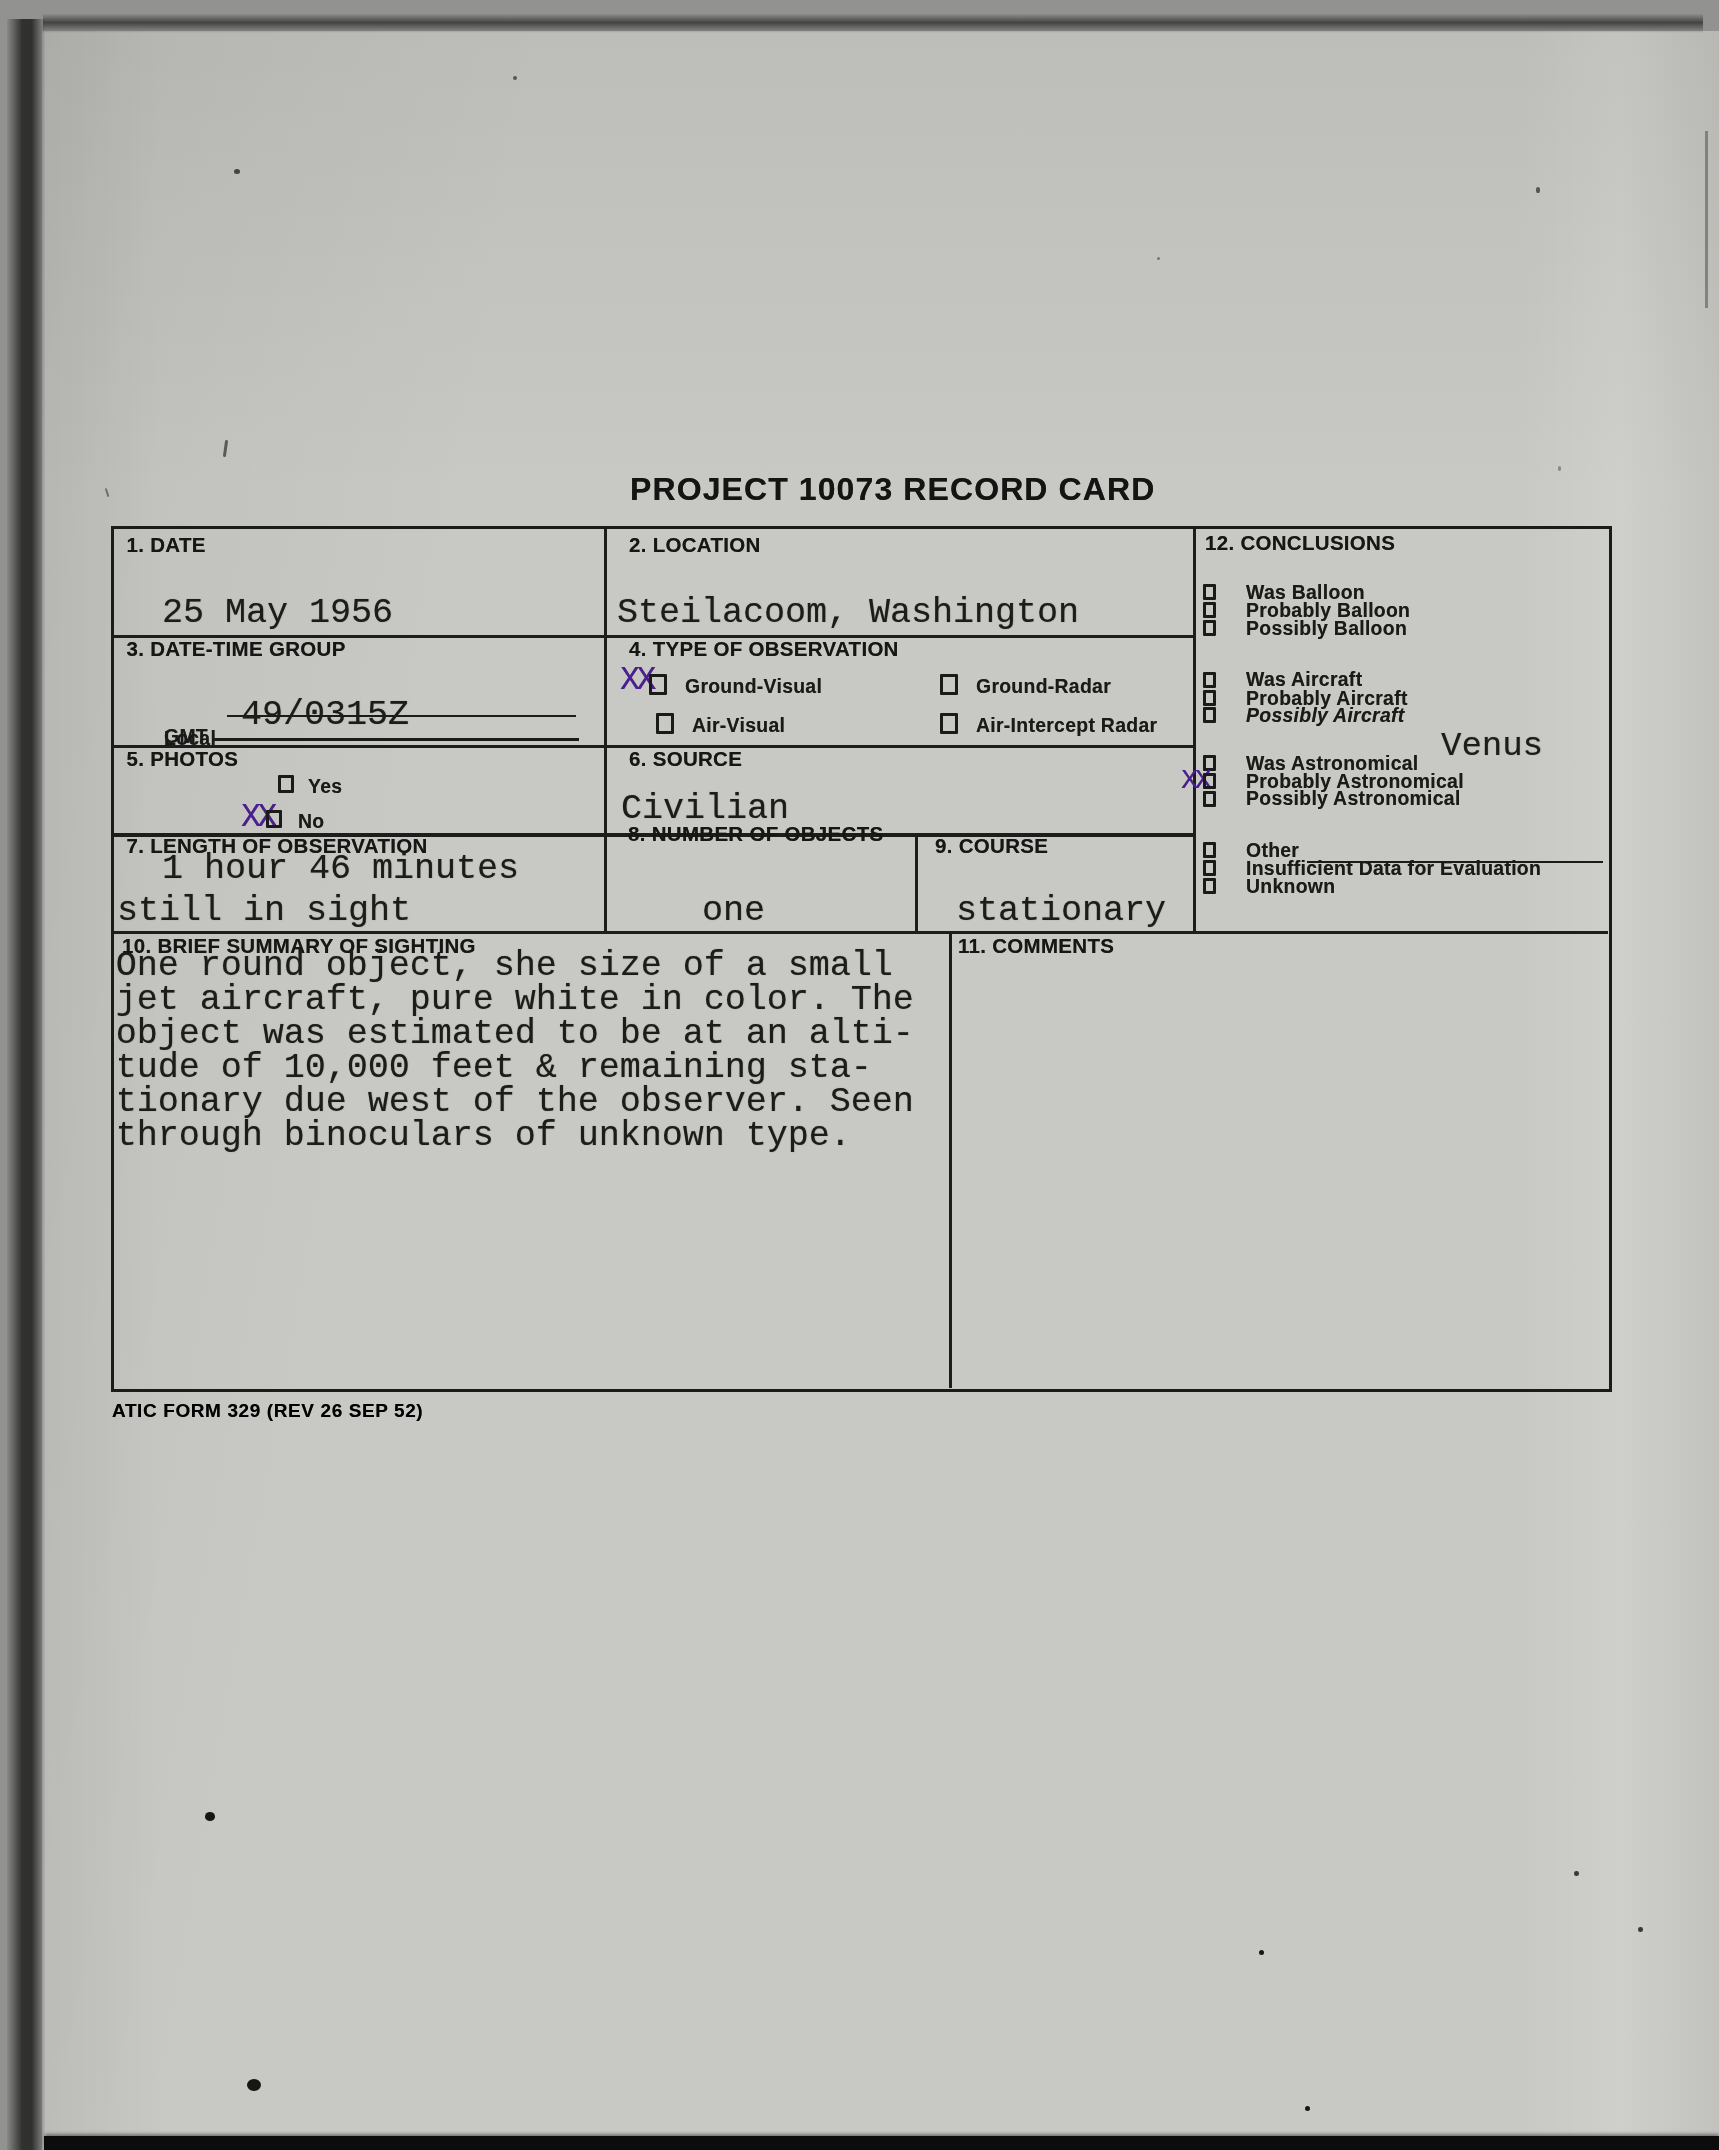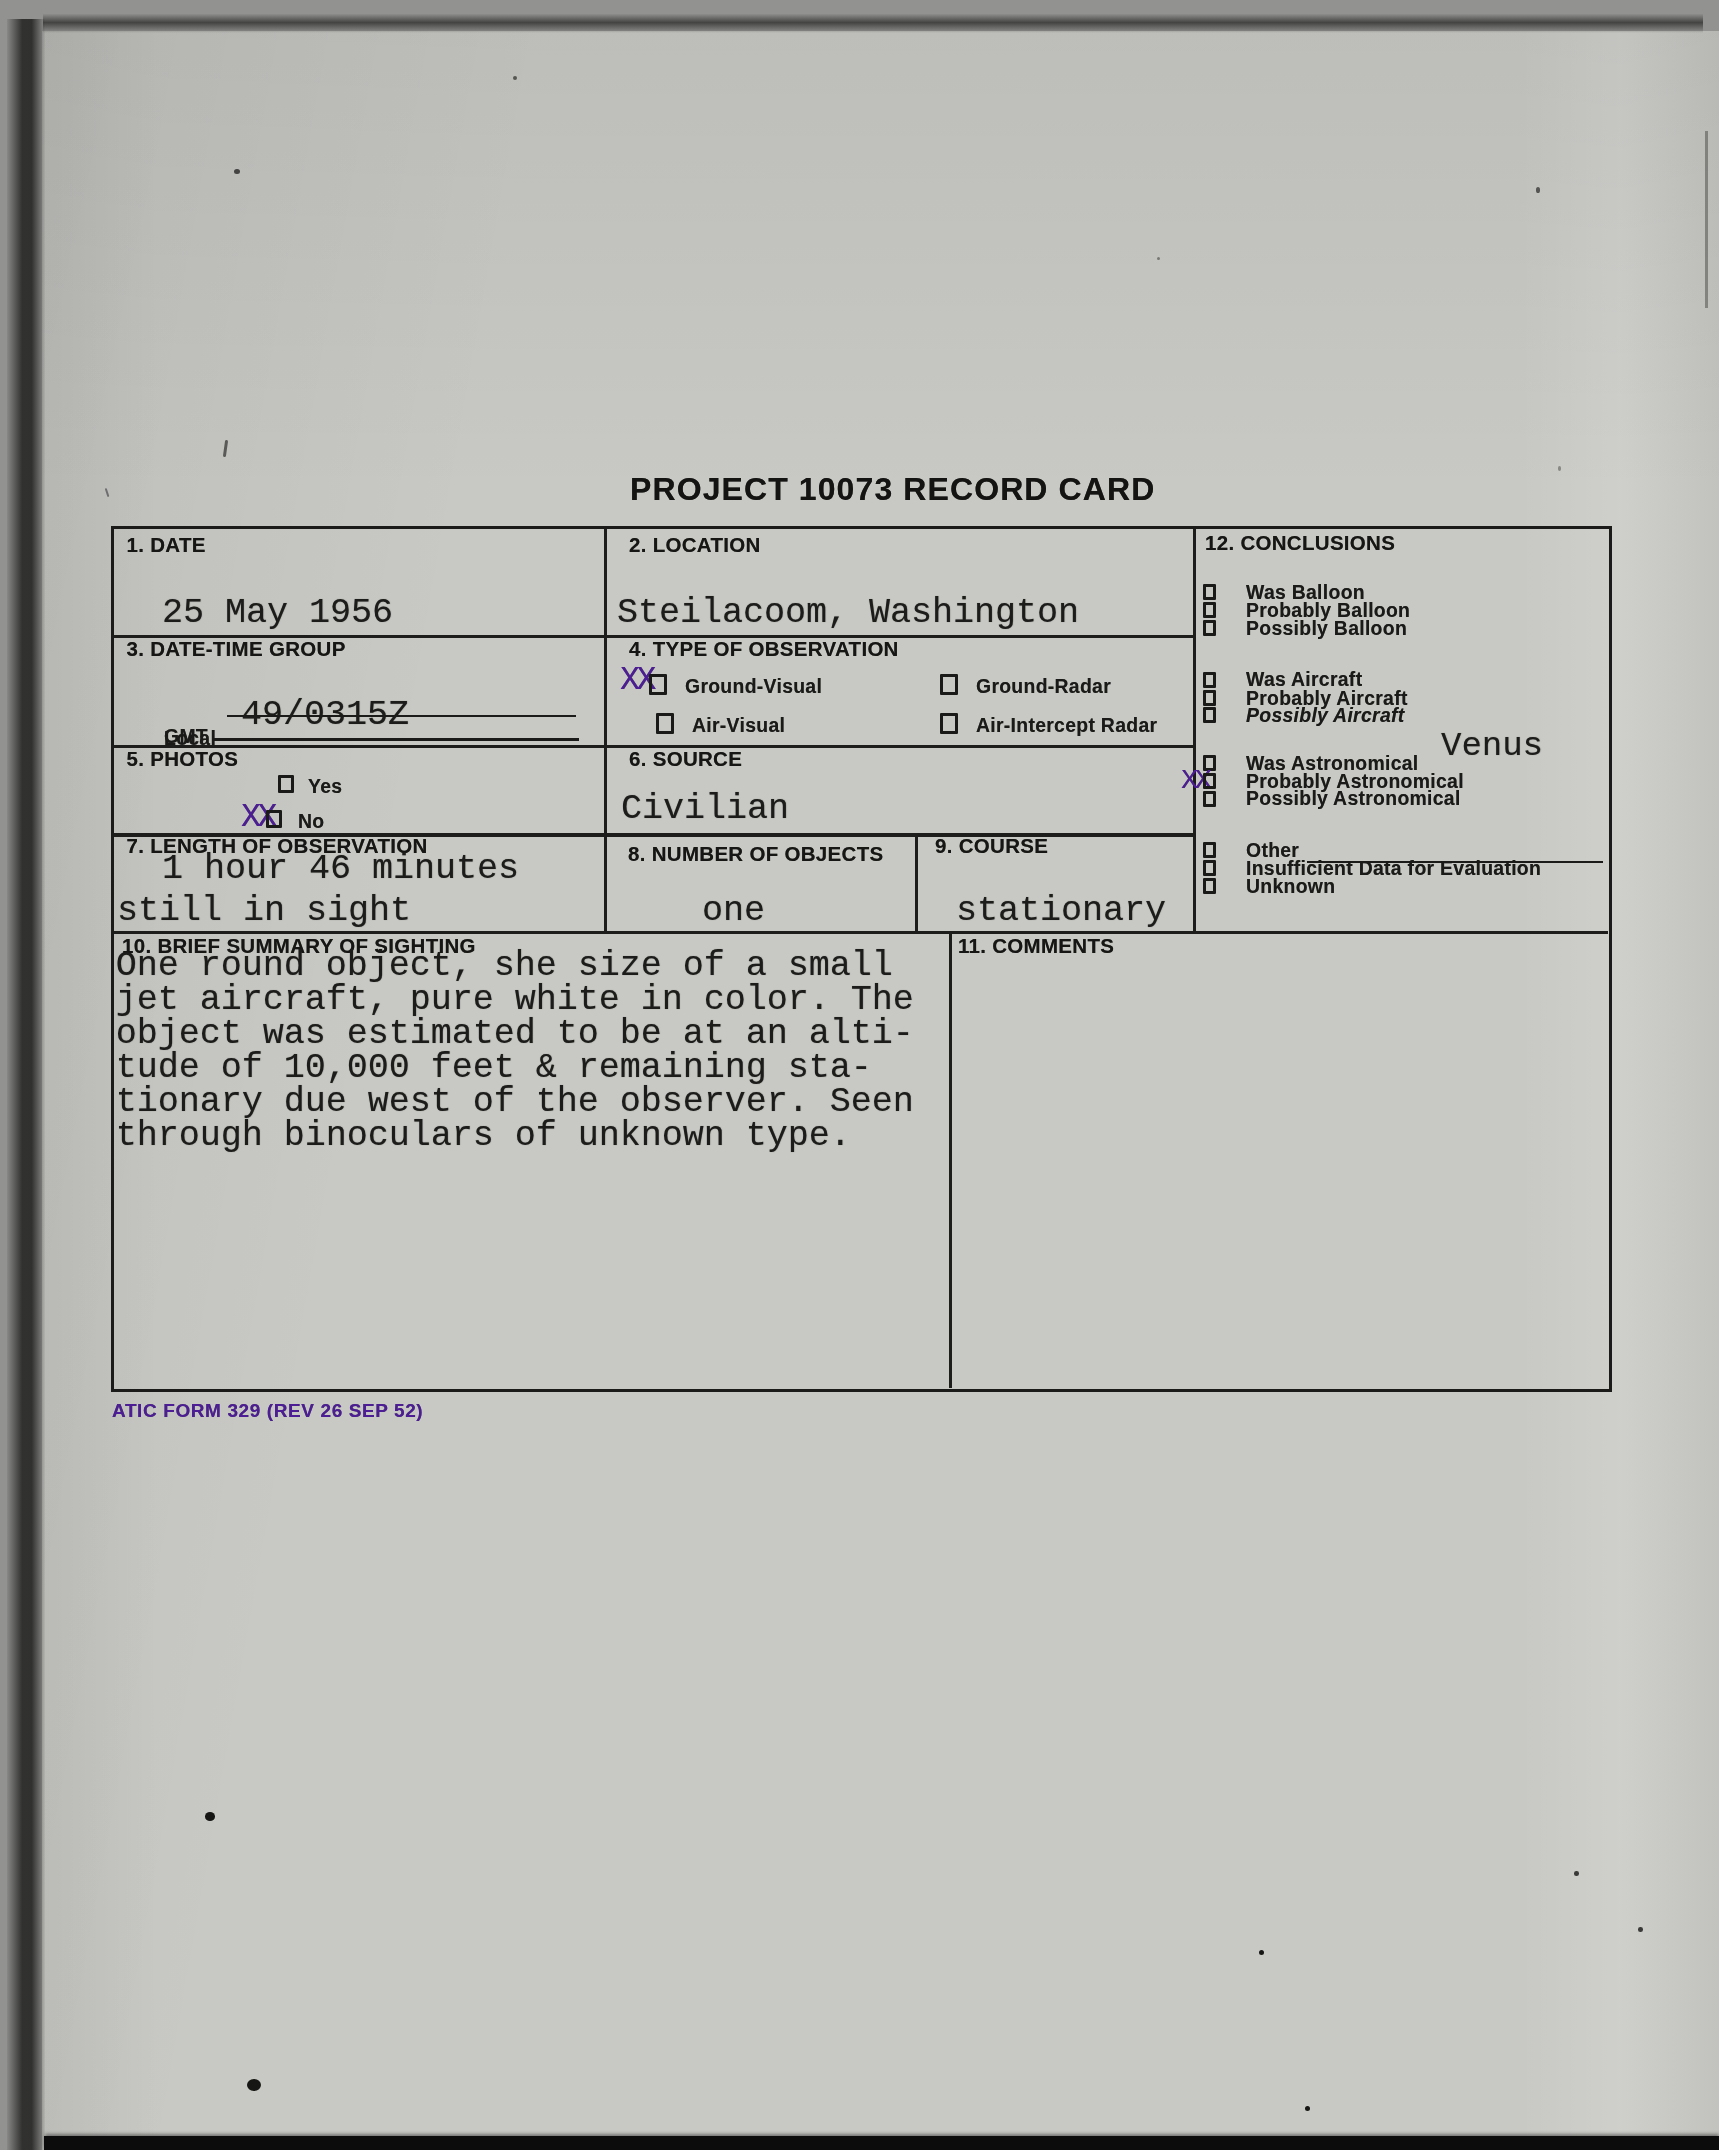--- a/index.html
+++ b/index.html
@@ -49,21 +49,21 @@
     text-shadow:0.3px 0.3px 0.9px rgba(25,25,25,0.5);
   }
   .type1{line-height:35px;white-space:nowrap;}
   .title{
     position:absolute;left:630px;top:471px;font-weight:bold;font-size:32px;
     color:#141412;letter-spacing:1.1px;white-space:nowrap;
     text-shadow:0 0 0.6px rgba(20,20,20,0.7);
   }
   .footer{
     position:absolute;left:112px;top:1400px;font-weight:bold;font-size:19px;
-    color:#4c1d95;letter-spacing:0.6px;text-shadow:0 0 0.6px rgba(20,20,20,0.6);
+    color:#000000;letter-spacing:0.6px;text-shadow:0 0 0.6px rgba(20,20,20,0.6);
   }
   
   .card{
     position:absolute;left:111px;top:526px;width:1501px;height:866px;
     border:3.4px solid #1b1b19;box-sizing:border-box;
   }
   .hline,.vline{position:absolute;background:#1d1d1b;}
   .hline{height:2.9px;}
   .vline{width:2.9px;}
   
@@ -136,21 +136,21 @@
   <span class="cb med" style="left:152px;top:281px;"></span>
   <div class="optlbl" style="left:184px;top:282px;">No</div>
 
   <div class="lbl" style="left:515px;top:219px;">6. SOURCE</div>
   <div class="type type1" style="left:507px;top:263px;">Civilian</div>
 
   <div class="lbl" style="left:12.5px;top:306px;">7. LENGTH OF OBSERVATION</div>
   <div class="type type1" style="left:48px;top:323px;">1 hour 46 minutes</div>
   <div class="type type1" style="left:2.9px;top:365px;">still in sight</div>
 
-  <div class="lbl" style="left:514px;top:314px;text-align:right;">8. NUMBER OF OBJECTS</div>
+  <div class="lbl" style="left:514px;top:294px;text-align:right;">8. NUMBER OF OBJECTS</div>
   <div class="type type1" style="left:588px;top:365px;">one</div>
 
   <div class="lbl" style="left:821px;top:306px;">9. COURSE</div>
   <div class="type type1" style="left:842px;top:365px;">stationary</div>
 
   <div class="lbl" style="left:8px;top:406px;">10. BRIEF SUMMARY OF SIGHTING</div>
   <div class="type" style="left:1.7px;top:420px;width:838px;">One round object, she size of a small
 jet aircraft, pure white in color. The
 object was estimated to be at an alti-
 tude of 10,000 feet &amp; remaining sta-

